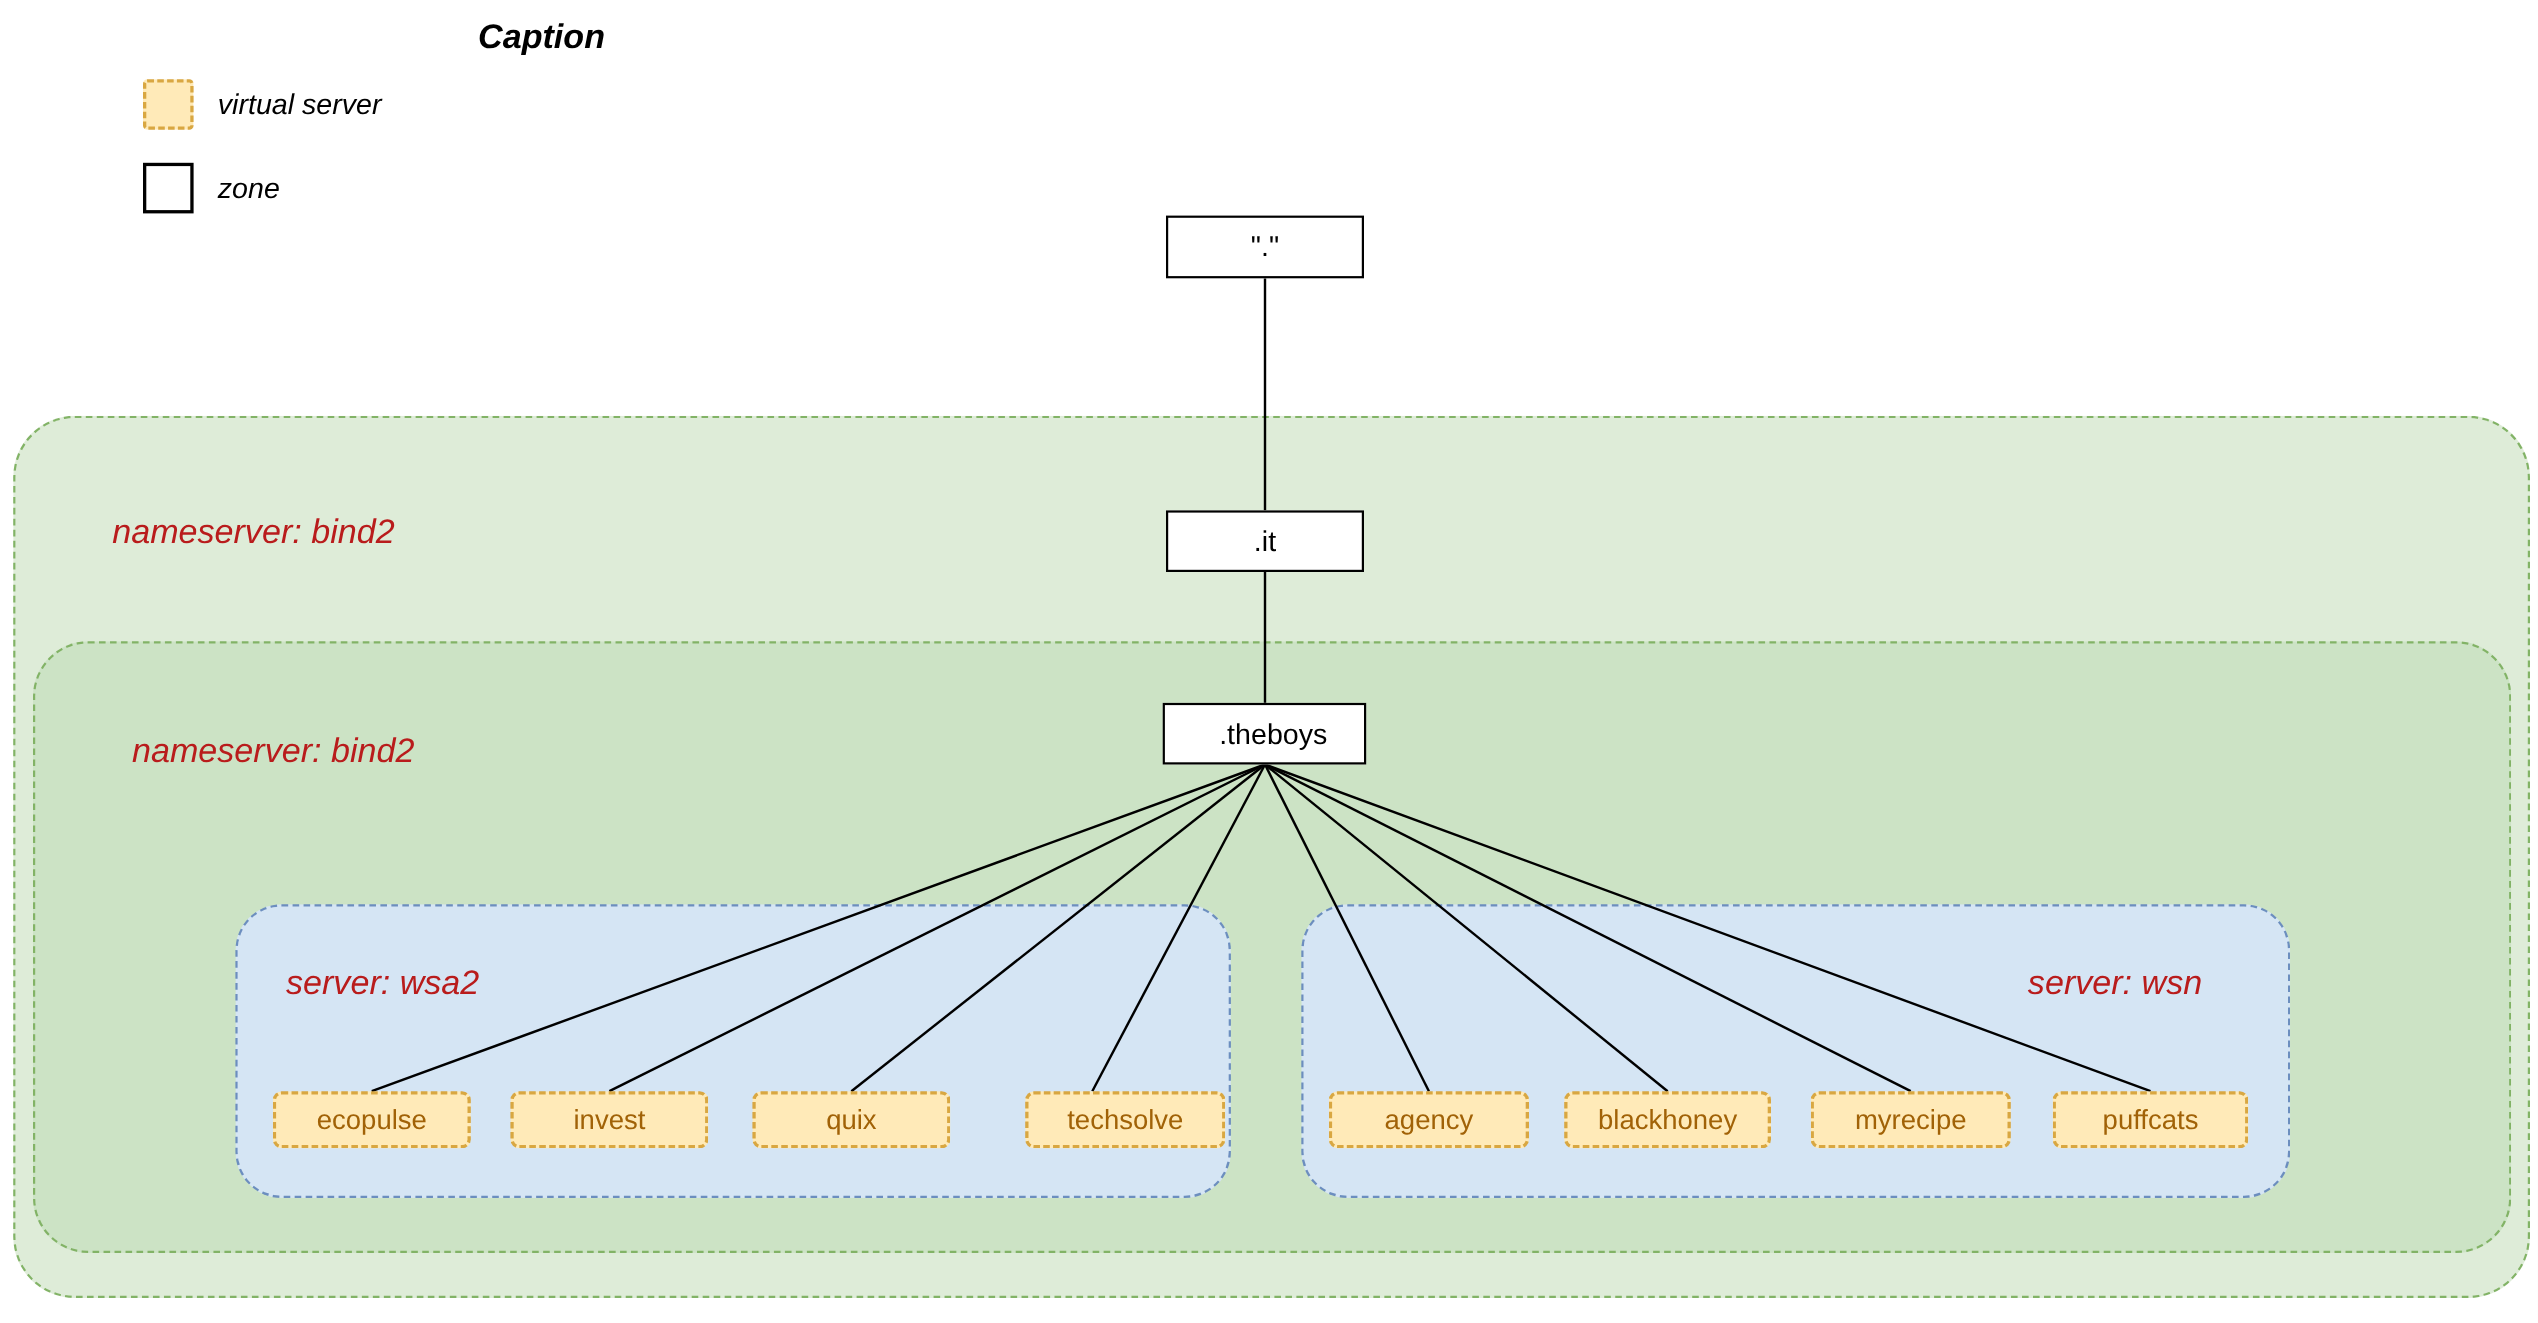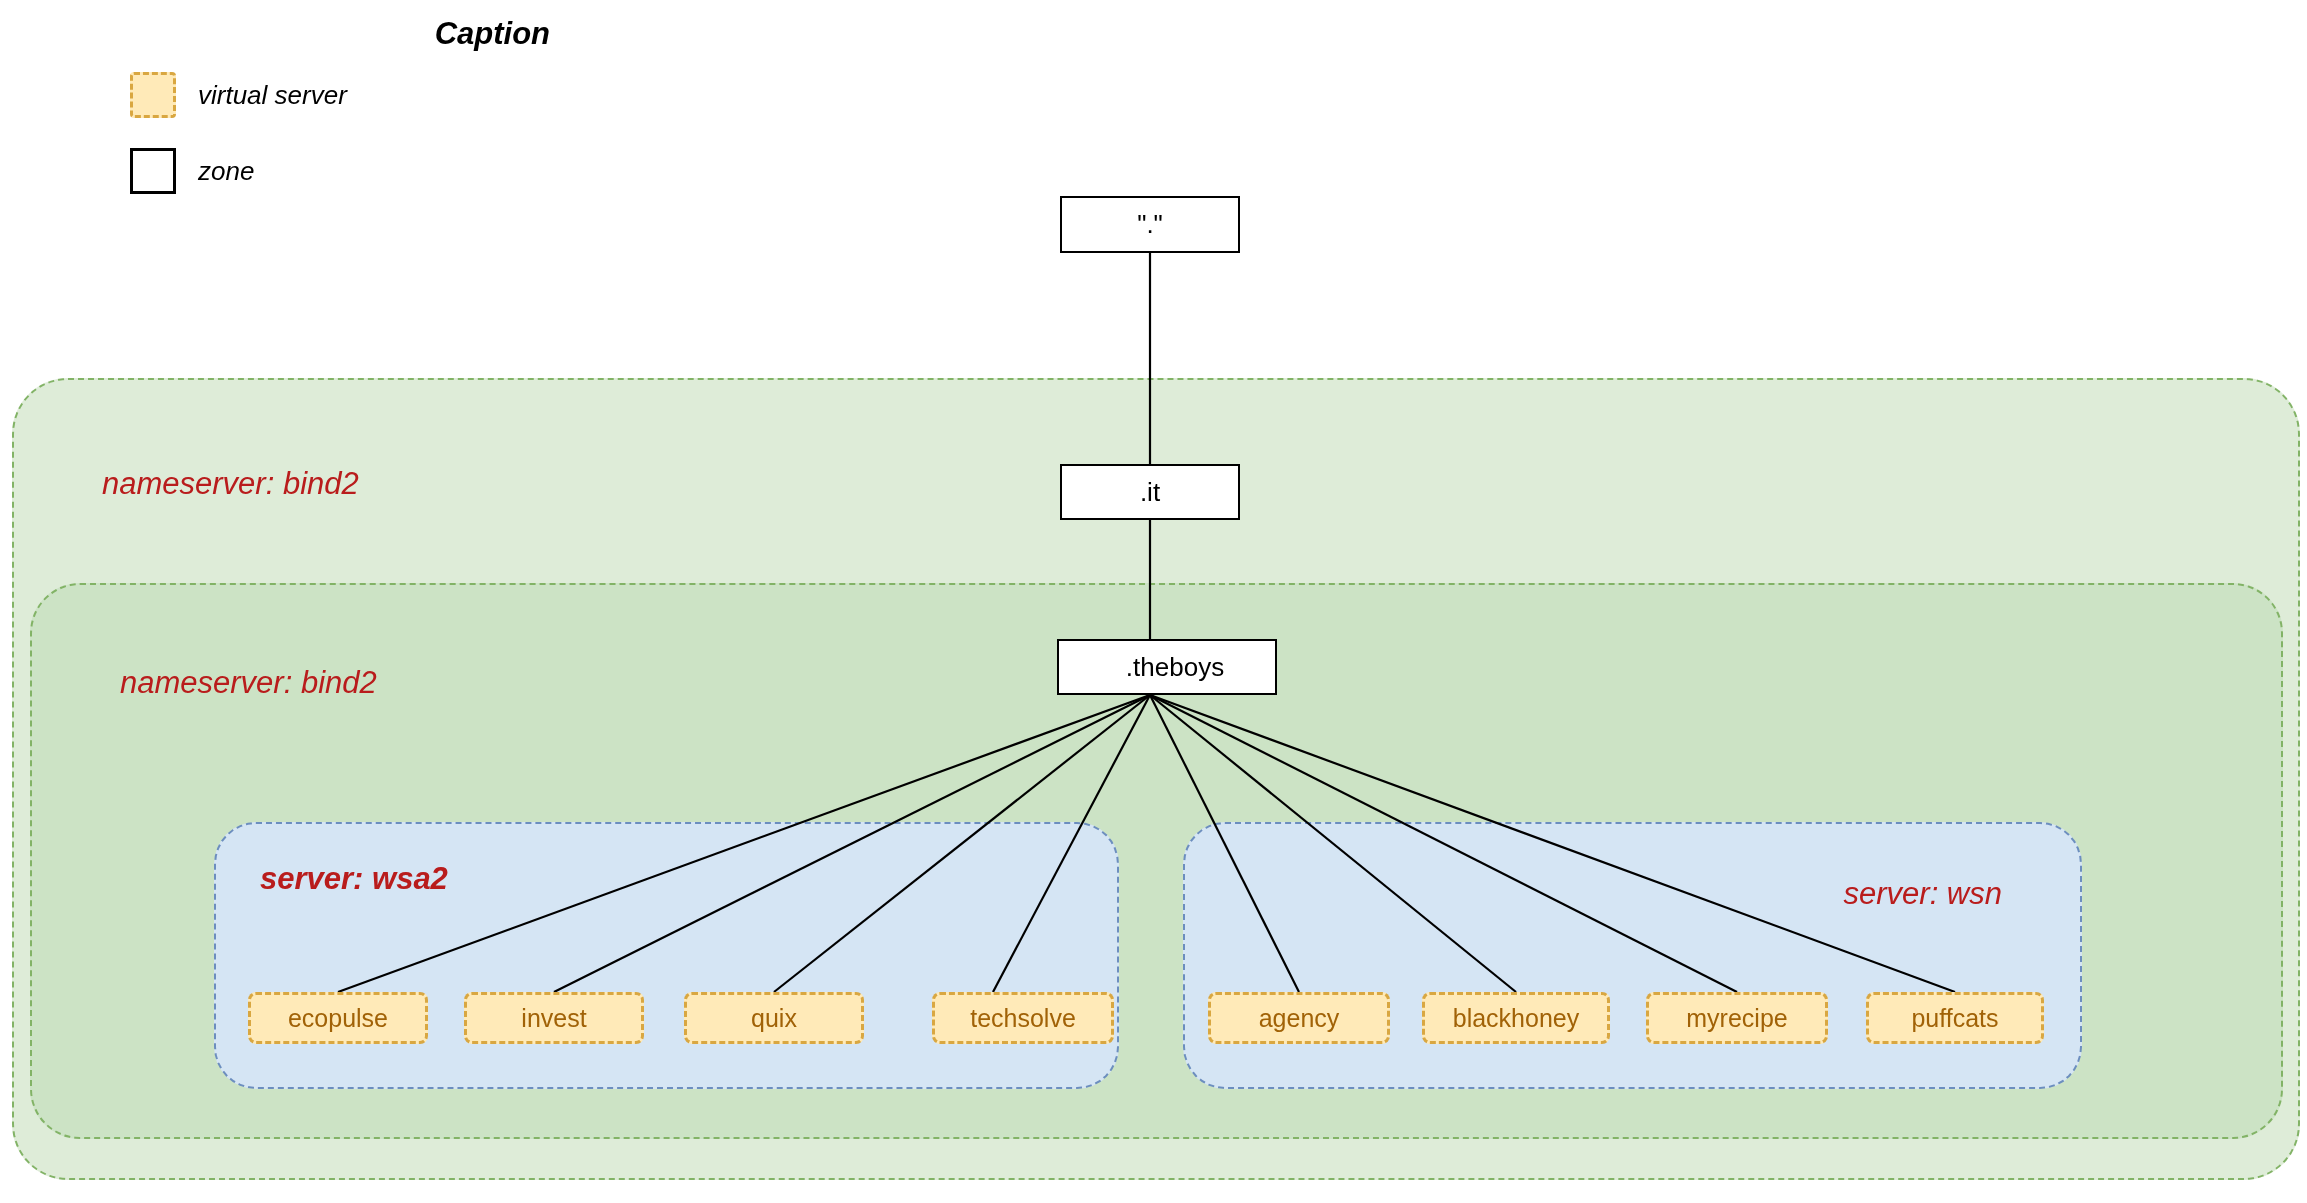--- a/index.html
+++ b/index.html
@@ -37,21 +37,21 @@
 
   .container-label {
     position: absolute;
     font-style: italic;
     font-size: 31px;
     color: #b91c1c;
     white-space: nowrap;
   }
   .outer-green .container-label { left: 88px; top: 86px; }
   .inner-green .container-label { left: 88px; top: 80px; }
-  .blue-left  .container-label  { left: 44px; top: 37px; font-weight: bold; }
+  .blue-left  .container-label  { left: 44px; top: 52px; }
   .blue-right .container-label  { right: 78px; top: 52px; }
 
   
   #edges {
     position: absolute; left: 0; top: 0;
     width: 2307px; height: 1203px;
     pointer-events: none;
   }
   #edges line { stroke: var(--line, #000000); stroke-width: 2.2; }
 
@@ -59,21 +59,21 @@
   .zone-box {
     position: absolute;
     box-sizing: border-box;
     background: #ffffff;
     border: 2px solid #000000;
     display: flex; align-items: center; justify-content: center;
     font-size: 26px; color: #000000;
   }
   .zone-root    { left: 1060px; top: 196px; width: 180px; height: 57px; }
   .zone-it      { left: 1060px; top: 464px; width: 180px; height: 56px; }
-  .zone-theboys { left: 1057px; top: 639px; width: 220px; height: 56px; padding-left: 16px; }
+  .zone-theboys { left: 1057px; top: 639px; width: 185px; height: 56px; padding-left: 16px; }
 
   
   .vs-box {
     position: absolute;
     box-sizing: border-box;
     top: 992px; height: 52px;
     background: var(--yellow-fill, #ffeab8);
     border: 3px dashed var(--yellow-border, #d9a741);
     border-radius: 8px;
     display: flex; align-items: center; justify-content: center;

